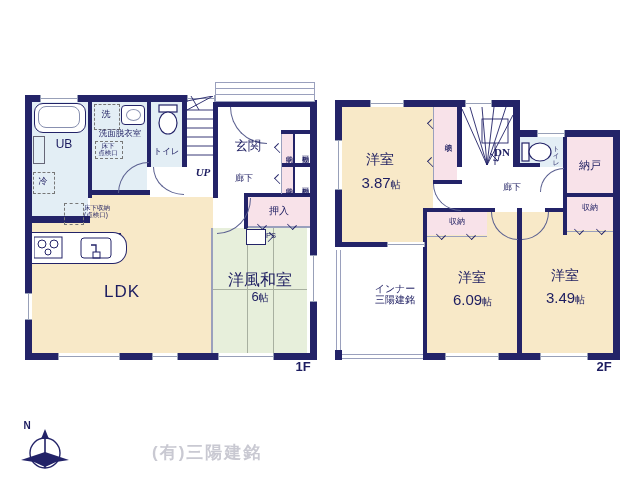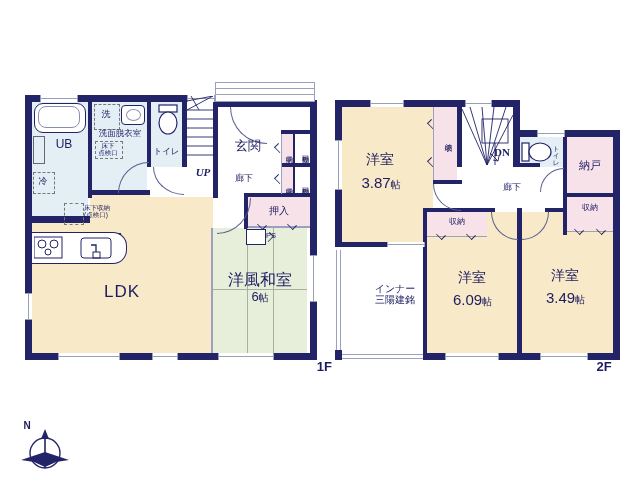--- a/index.html
+++ b/index.html
@@ -156,21 +156,21 @@
   <div class="lbl" style="left:247px;top:232px;width:16px;font-size:7.5px;margin-left:16px;">PS</div>
   <div class="lbl" style="left:34px;top:177px;width:18px;font-size:9px;">冷</div>
   <div class="lbl fsz-xs" style="left:84px;top:204px;width:34px;text-align:left;">
     <span>床下収納</span><br><span>(点検口)</span>
   </div>
   <div class="lbl" style="left:92px;top:283px;width:60px;font-size:17px;letter-spacing:1px;">LDK</div>
   <div class="lbl" style="left:227px;top:271px;width:66px;font-size:16px;">洋風和室</div>
   <div class="lbl" style="left:240px;top:290px;width:40px;font-size:13px;">
     <span>6</span><span class="unit">帖</span>
   </div>
-  <div class="lbl" style="left:304px;top:360px;width:28px;font-size:13px;font-weight:bold;text-align:right;">1F</div>
+  <div class="lbl" style="left:289px;top:360px;width:28px;font-size:13px;font-weight:bold;">1F</div>
 
   <div class="room cream" style="left:342px;top:107px;width:91px;height:135px;"></div>
   <div class="room cream" style="left:427px;top:212px;width:90px;height:141px;"></div>
   <div class="room cream" style="left:522px;top:212px;width:91px;height:141px;"></div>
   <div class="room pink" style="left:434px;top:107px;width:23px;height:73px;"></div>
   <div class="room blue" style="left:520px;top:137px;width:43px;height:30px;"></div>
   <div class="room pink" style="left:567px;top:137px;width:46px;height:56px;"></div>
   <div class="room pink" style="left:567px;top:197px;width:46px;height:33px;"></div>
   <div class="room pink" style="left:427px;top:212px;width:60px;height:23px;"></div>
 
@@ -262,14 +262,15 @@
   </div>
   <div class="lbl" style="left:590px;top:360px;width:28px;font-size:13px;font-weight:bold;">2F</div>
 
   <svg class="abs" style="left:18px;top:422px;" width="56" height="54">
     <circle cx="27" cy="31" r="15" fill="none" stroke="#232368" stroke-width="1.4"></circle>
     <line x1="27" y1="46" x2="27" y2="13" stroke="#232368" stroke-width="1.6"></line>
     <polygon points="27,7 23,17 31,17" fill="#232368"></polygon>
     <polygon points="3,38 27,30 51,38 38,40 27,45 16,40" fill="#232368"></polygon>
   </svg>
   <div class="lbl" style="left:20px;top:420px;width:14px;font-size:10px;font-weight:bold;">N</div>
+  <div class="watermark" style="left:152px;top:441px;">(有)三陽建銘</div>
 
 </div>
 
 </body></html>

